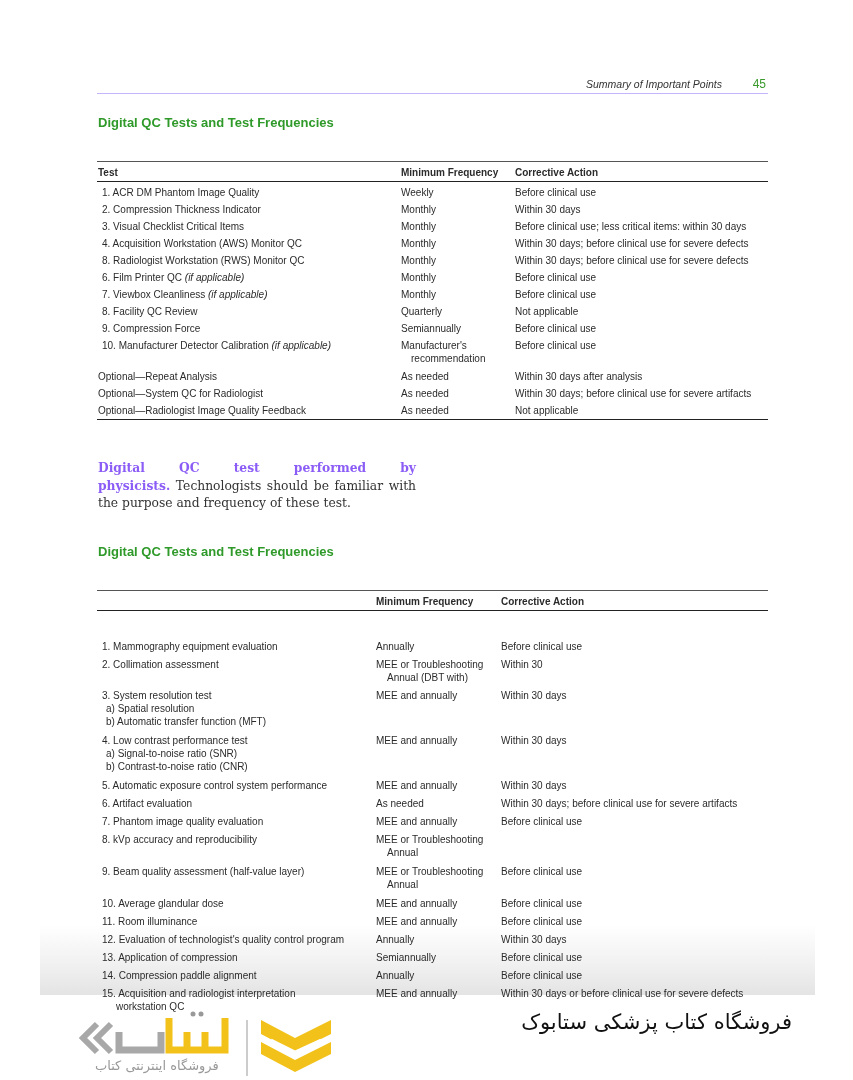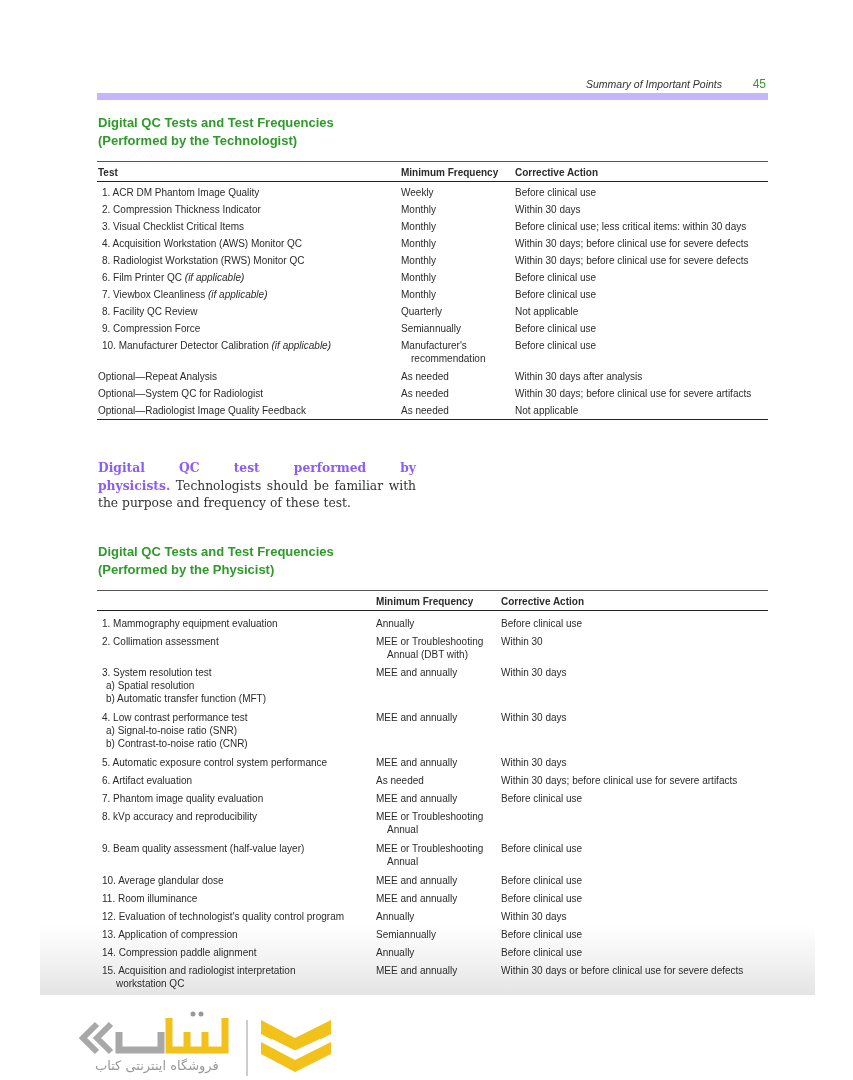--- a/index.html
+++ b/index.html
@@ -1,19 +1,19 @@
 <!DOCTYPE html>
 <html><head>
 <meta charset="utf-8">
 <style>
   html, body { margin:0; padding:0; }
   body { width:853px; height:1080px; background:#ffffff; position:relative; overflow:hidden;
          font-family:"Liberation Sans", sans-serif; color:#2b2b2b; }
   .running-head { position:absolute; left:97px; top:77px; width:671px; height:16px;
-                  border-bottom:7px solid #c4b5fd; }
+                  border-bottom:1px solid #c4b5fd; }
   .running-head .rh-title { position:absolute; right:46px; top:1px; font-size:10.5px; font-style:italic; color:#333; }
   .running-head .rh-page { position:absolute; right:2px; top:0px; font-size:12px; color:#3a9a2c; }
   .section-title { position:absolute; left:98px; font-weight:bold; font-size:13px; line-height:17.5px; color:#2f9a2a; }
   .tbl { position:absolute; left:97px; width:671px; font-size:10px; line-height:13px; color:#2b2b2b; }
   .tbl .head { border-top:1.5px solid #555; border-bottom:1.5px solid #222; height:19px; position:relative; }
   .tbl .head span { position:absolute; top:4px; font-weight:bold; font-size:10px; }
   .tbl .row { position:relative; }
   .tbl .row span { position:absolute; top:0; }
   .tbl .bottom-rule { border-top:1.5px solid #222; }
   .it { font-style:italic; }
@@ -30,21 +30,20 @@
 </head>
 <body>
 
 <div class="running-head">
   <span class="rh-title">Summary of Important Points</span>
   <span class="rh-page">45</span>
 </div>
 
 <div class="section-title" style="top:114px;">
   <div>Digital QC Tests and Test Frequencies</div>
-  <div>(Performed by the Technologist)</div>
 </div>
 
 <div class="tbl" id="tech-table" style="top:161px;">
   <div class="head">
     <span style="left:1px">Test</span>
     <span style="left:304px">Minimum Frequency</span>
     <span style="left:418px">Corrective Action</span>
   </div>
   <div id="tech-body" style="position:relative;height:237px;">
       <div class="row" style="position: absolute; top: 4px; left: 0px; width: 100%;">
@@ -129,32 +128,31 @@
   <div class="bottom-rule"></div>
 </div>
 
 <div class="prose">
   <b style="word-spacing:17px;">Digital QC test performed by physicists.</b>
   <span>Technologists should be familiar with the purpose and frequency of these test.</span>
 </div>
 
 <div class="section-title" style="top:543px;">
   <div>Digital QC Tests and Test Frequencies</div>
-  <div>(Performed by the Physicist)</div>
 </div>
 
 <div class="gray-band"></div>
 
 <div class="tbl" id="phys-table" style="top:590px;">
   <div class="head">
     <span style="left:1px"></span>
     <span style="left:279px">Minimum Frequency</span>
     <span style="left:404px">Corrective Action</span>
   </div>
-  <div id="phys-body" style="position:relative;height:385px;">
+  <div id="phys-body" style="position:relative;height:385px;margin-top:23px;">
       <div class="row" style="position: absolute; top: 6px; left: 0px; width: 100%;">
         <span style="left:5px">1.  Mammography equipment evaluation</span>
         <span style="left:279px">Annually</span>
         <span style="left:290px;top:13px"></span>
         <span style="left:404px">Before clinical use</span>
       </div>
       <div class="row" style="position: absolute; top: 24px; left: 0px; width: 100%;">
         <span style="left:5px">2.  Collimation assessment</span>
         <span style="left:279px">MEE or Troubleshooting</span>
         <span style="left:290px;top:13px">Annual (DBT with)</span>
@@ -262,13 +260,14 @@
     <line x1="172" y1="10" x2="172" y2="66" stroke="#bbb" stroke-width="1.5"></line>
 
     <path d="M186 10 L220 28 L256 10 L256 24 L220 42 L186 24 Z" fill="#f2c21a"></path>
     <path d="M186 32 L220 50 L256 32 L256 44 L220 62 L186 44 Z" fill="#f2c21a"></path>
     <path d="M196 30 L220 42 L246 30" stroke="#fff" stroke-width="3" fill="none"></path>
   </svg>
   <div style="position:absolute;left:20px;top:48px;font-size:13px;color:#999;direction:rtl;font-family:'DejaVu Sans',sans-serif;">فروشگاه اینترنتی کتاب</div>
 </div>
 
 <div class="footer-right">
+  <div class="fa-line">فروشگاه کتاب پزشکی ستابوک</div>
 </div>
 
 </body></html>

